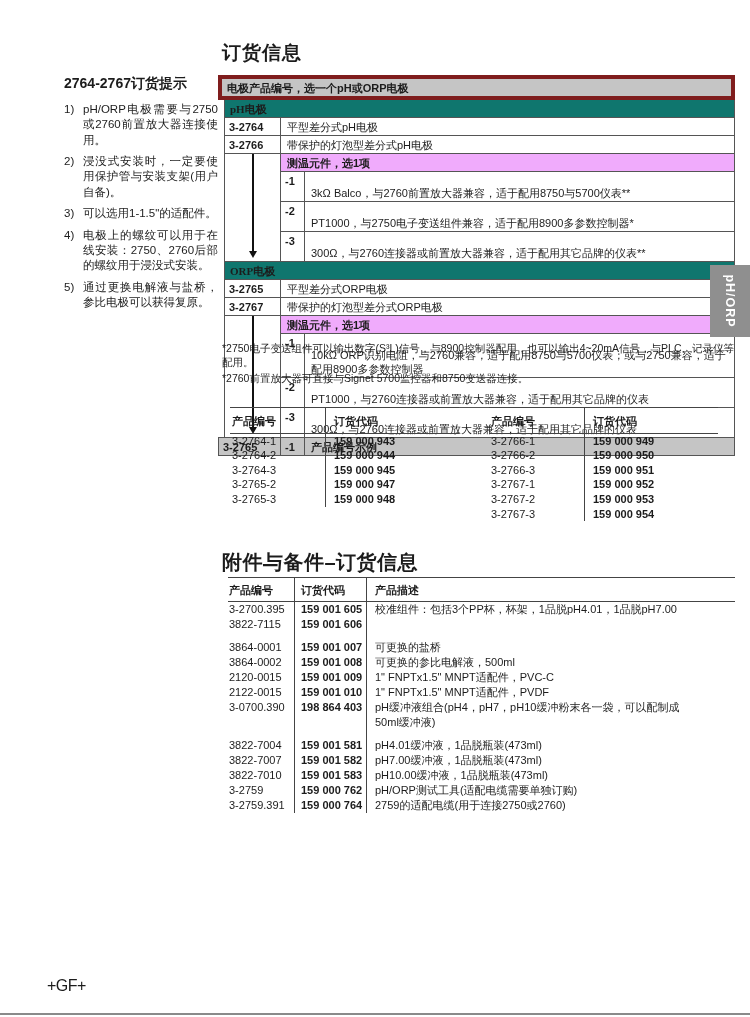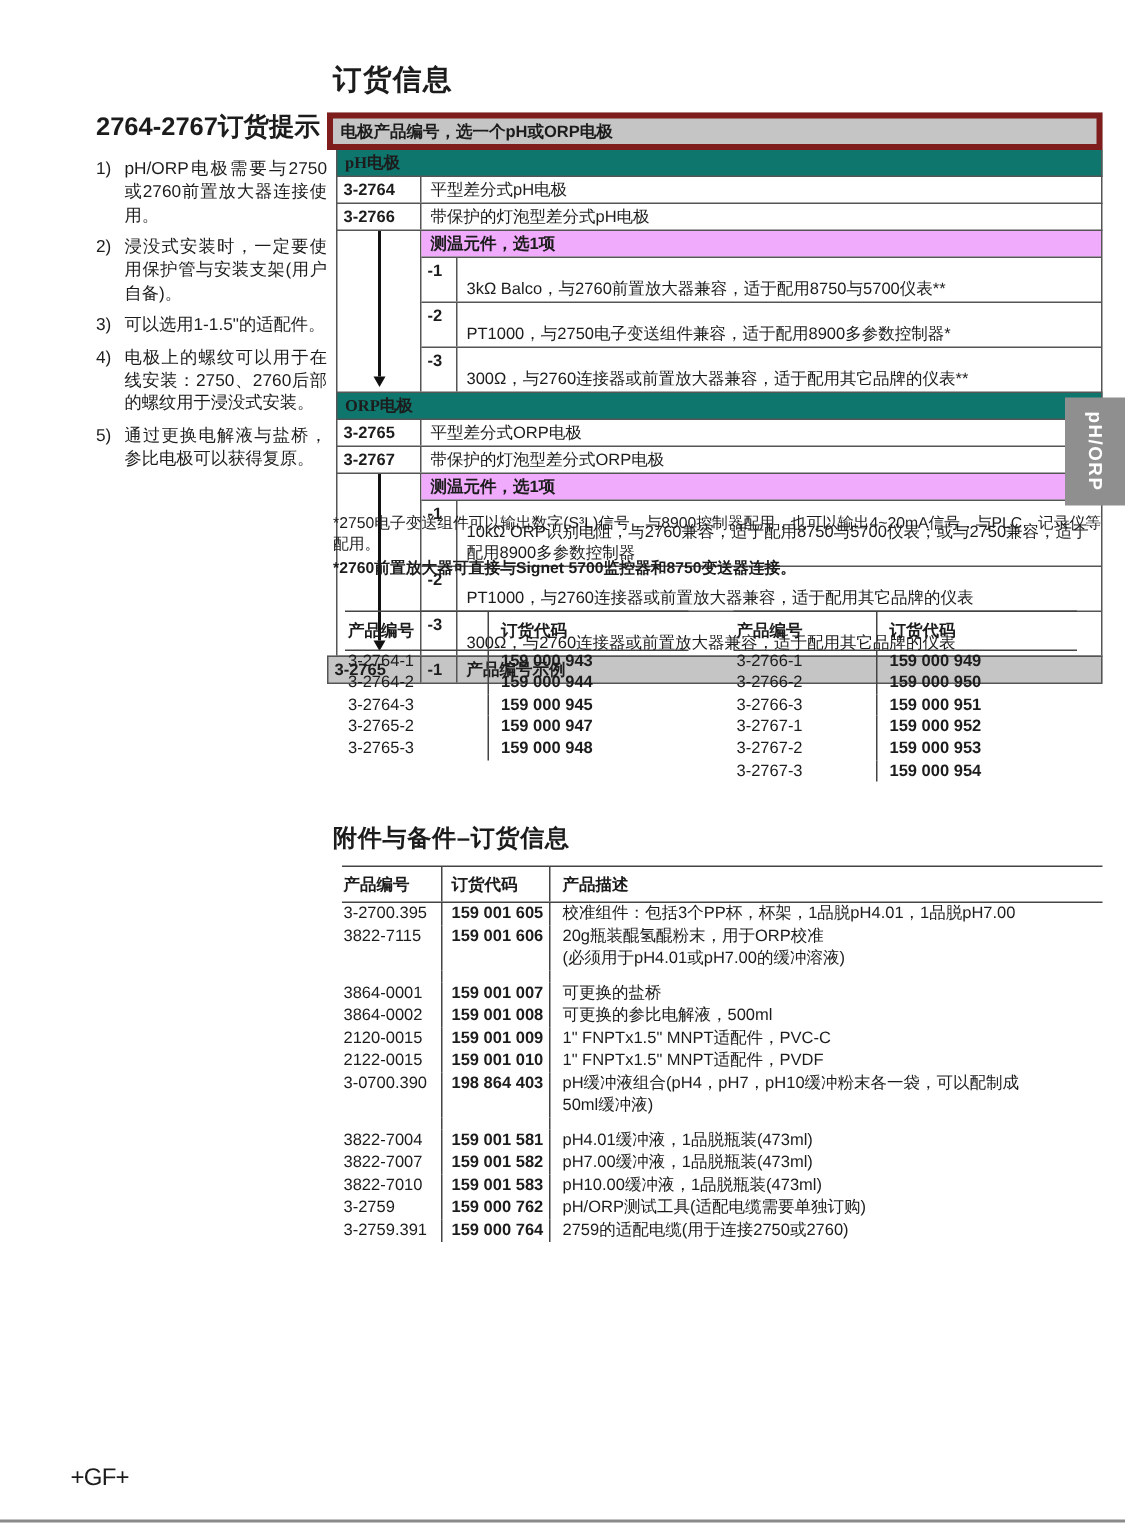--- a/index.html
+++ b/index.html
@@ -6,21 +6,21 @@
   html,body { width:750px; height:1017px; }
   body {
     position:relative;
     background:#ffffff;
     font-family:"Liberation Sans", sans-serif;
     color:#1c1c1c;
     overflow:hidden;
   }
   
   .sidebar { position:absolute; left:64px; top:74px; width:154px; font-size:11.5px; line-height:1.34; }
-  .sidebar h3 { font-size:17px; font-weight:bold; margin-bottom:9px; }
+  .sidebar h3 { font-size:14px; font-weight:bold; margin-bottom:9px; }
   .note { display:flex; margin-bottom:6px; text-align:justify; }
   .note .num { width:19px; flex:0 0 19px; }
   .note .txt { flex:1; }
 
   
   .title1 { position:absolute; left:222px; top:40px; font-size:19px; font-weight:bold; letter-spacing:1px; }
 
   
   .etable { position:absolute; left:218px; top:75px; width:517px; font-size:11px; line-height:14px; }
   .gray { background:#0f766e;font-family:Liberation Serif, serif; }
@@ -40,34 +40,34 @@
   .subrow.head { display:block; padding:2px 6px 1px; font-weight:bold; background:#f0abfc; }
   .scode { width:24px; flex:0 0 24px; border-right:1px solid #555; padding:2px 4px 1px; font-weight:bold; }
   .sdesc { flex:1; padding:14px 6px 1px; }
   .ex-row { display:flex; border:1px solid #555; margin-top:-1px; background:#c5c5c5; min-height:17px; font-weight:bold; }
   .ex-c1 { width:62px; flex:0 0 62px; border-right:1px solid #555; padding:2px 4px 1px; }
   .ex-c2 { width:24px; flex:0 0 24px; border-right:1px solid #555; padding:2px 4px 1px; }
   .ex-c3 { flex:1; padding:2px 6px 1px; }
 
   .footnote { position:absolute; left:222px; width:514px; font-size:10.5px; }
   .fn1 { top:342px; }
-  .fn2 { top:372px;font-weight:bold; }
+  .fn2 { top:372px; }
 
   
   .ctable { position:absolute; top:407px; width:229px; font-size:11px; border-top:1.5px solid #444; }
   .ctable.left { left:230px; }
   .ctable.right { left:489px; }
   .crow { display:flex; line-height:14.6px; }
   .crow .cpn { width:96px; flex:0 0 96px; border-right:1px solid #444; padding:0 4px 0 2px; }
   .crow .ccode { flex:1; padding:0 0 0 8px; font-weight:bold; }
   .crow.chead { font-weight:bold; border-bottom:1px solid #444; }
   .crow.chead .cpn, .crow.chead .ccode { padding-top:6px; padding-bottom:4px; font-weight:bold; }
 
   
-  .title2 { position:absolute; left:222px; top:549px; font-size:16px; font-weight:bold; letter-spacing:0.5px;text-align:center; }
+  .title2 { position:absolute; left:222px; top:549px; font-size:20px; font-weight:bold; letter-spacing:0.5px;text-align:center; }
   .atable { position:absolute; left:228px; top:577px; width:507px; font-size:11px; border-top:1.5px solid #444; }
   .arow { display:flex; line-height:15px; }
   .arow .apn { width:67px; flex:0 0 67px; border-right:1px solid #444; padding:0 3px 0 1px; }
   .arow .acode { width:72px; flex:0 0 72px; border-right:1px solid #444; padding:0 3px 0 6px; font-weight:bold; }
   .arow .adesc { flex:1; padding:0 0 0 8px; }
   .arow.ahead { font-weight:bold; border-bottom:1px solid #444; }
   .arow.ahead > div { padding-top:5px; padding-bottom:3px; }
   .arow.spacer { height:8px; }
   .l2 { display:block; }
 
@@ -250,21 +250,20 @@
     <div class="adesc">产品描述</div>
   </div>
   <div class="arow">
       <div class="apn">3-2700.395</div>
       <div class="acode">159 001 605</div>
       <div class="adesc">校准组件：包括3个PP杯，杯架，1品脱pH4.01，1品脱pH7.00</div>
     </div>
   <div class="arow">
       <div class="apn">3822-7115</div>
       <div class="acode">159 001 606</div>
-      <div class="adesc"><span>20g瓶装醌氢醌粉末，用于ORP校准</span><span class="l2">(必须用于pH4.01或pH7.00的缓冲溶液)</span></div>
     </div>
   <div class="arow spacer">
       <div class="apn"></div>
       <div class="acode"></div>
       <div class="adesc"></div>
     </div>
   <div class="arow">
       <div class="apn">3864-0001</div>
       <div class="acode">159 001 007</div>
       <div class="adesc">可更换的盐桥</div>

